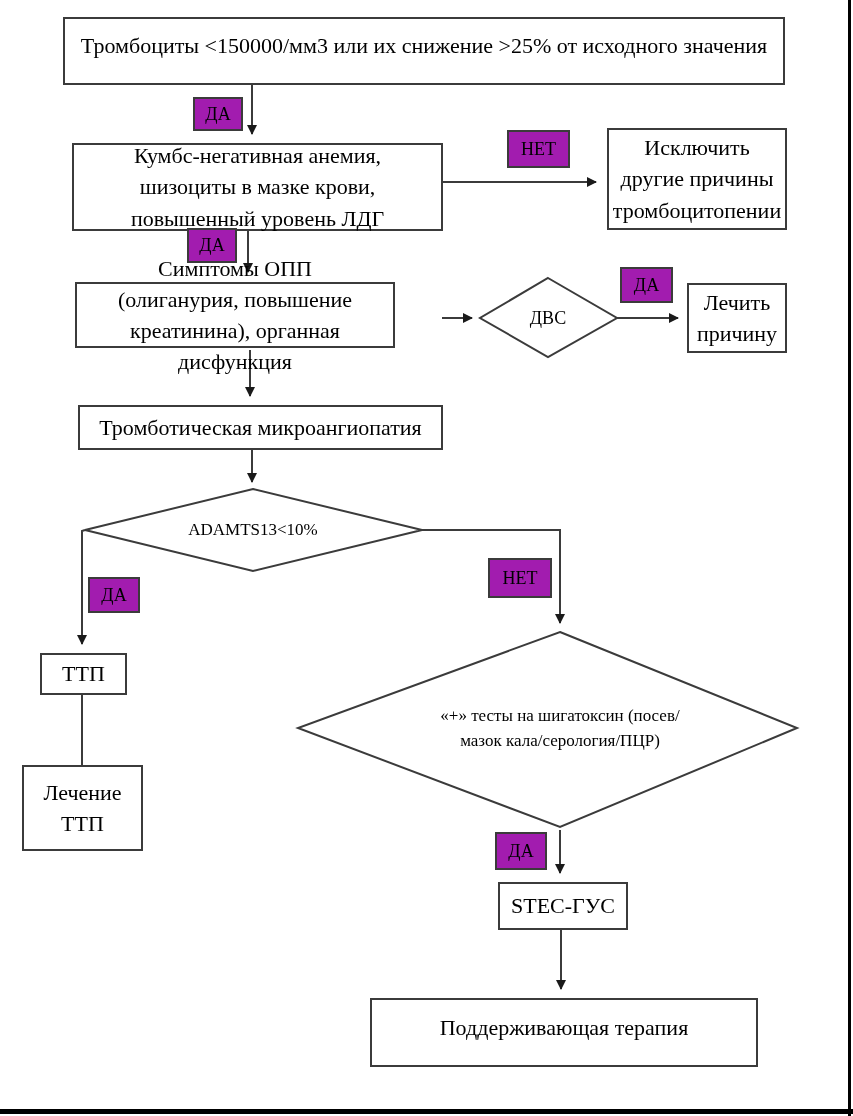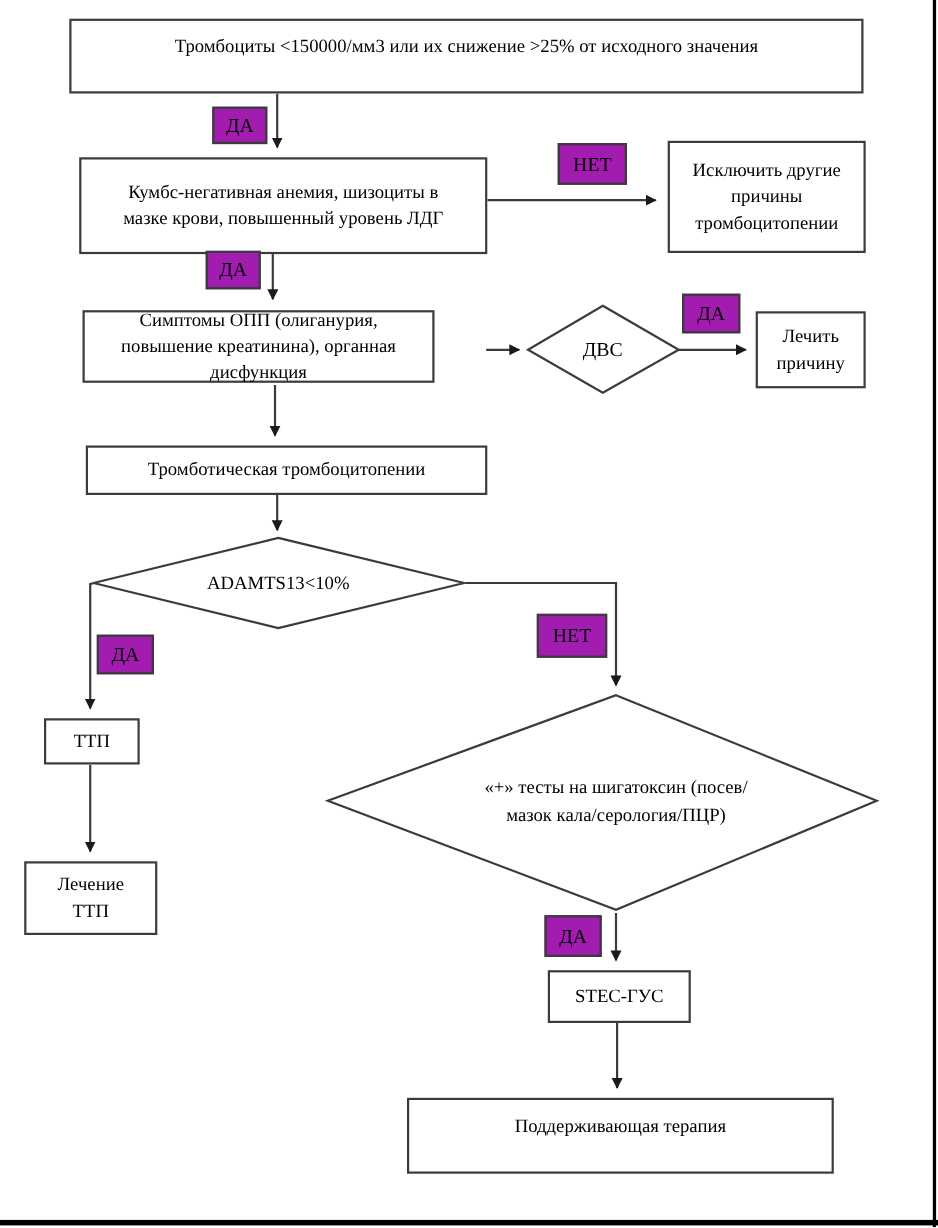--- a/index.html
+++ b/index.html
@@ -5,21 +5,21 @@
   html,body{margin:0;padding:0;background:#fff;}
   #canvas{
     position:relative;width:853px;height:1116px;background:#ffffff;
     font-family:"Liberation Serif","DejaVu Serif",serif;color:#000;
     overflow:hidden;
   }
   #wires{position:absolute;left:0;top:0;width:853px;height:1116px;}
   .node{
     position:absolute;border:2px solid #3b3b3b;background:#fff;
     display:flex;align-items:center;justify-content:center;
-    text-align:center;font-size:17px;line-height:1.42;box-sizing:border-box;
+    text-align:center;font-size:22px;line-height:1.42;box-sizing:border-box;
   }
   .node.toptext{align-items:flex-start;}
   .lbl{
     position:absolute;border:2px solid #3b3b3b;background:#a21caf;
     display:flex;align-items:center;justify-content:center;
     font-size:18px;box-sizing:border-box;
   }
   .dtext{
     position:absolute;display:flex;align-items:center;justify-content:center;
     text-align:center;font-size:17px;line-height:1.45;background:transparent;
@@ -71,28 +71,28 @@
 
   <div class="node" style="left:75px;top:282px;width:320px;height:66px;padding:0 26px;">
     <span>Симптомы ОПП (олиганурия, повышение креатинина), органная дисфункция</span>
   </div>
 
   <div class="node" style="left:687px;top:283px;width:100px;height:70px;padding:4px 8px;">
     <span>Лечить причину</span>
   </div>
 
   <div class="node" style="left:78px;top:405px;width:365px;height:45px;">
-    <span>Тромботическая тромбоцитопении</span>
+    <span>Тромботическая микроангиопатия</span>
   </div>
 
   <div class="node" style="left:40px;top:653px;width:87px;height:42px;">
     <span>ТТП</span>
   </div>
 
-  <div class="node" style="left:22px;top:783px;width:121px;height:67px;padding:0 18px;">
+  <div class="node" style="left:22px;top:765px;width:121px;height:86px;padding:0 18px;">
     <span>Лечение ТТП</span>
   </div>
 
   <div class="node" style="left:498px;top:882px;width:130px;height:48px;">
     <span>STEC-ГУС</span>
   </div>
 
   <div class="node toptext" style="left:370px;top:998px;width:388px;height:69px;padding:12px 10px 0 10px;">
     <span>Поддерживающая терапия</span>
   </div>

